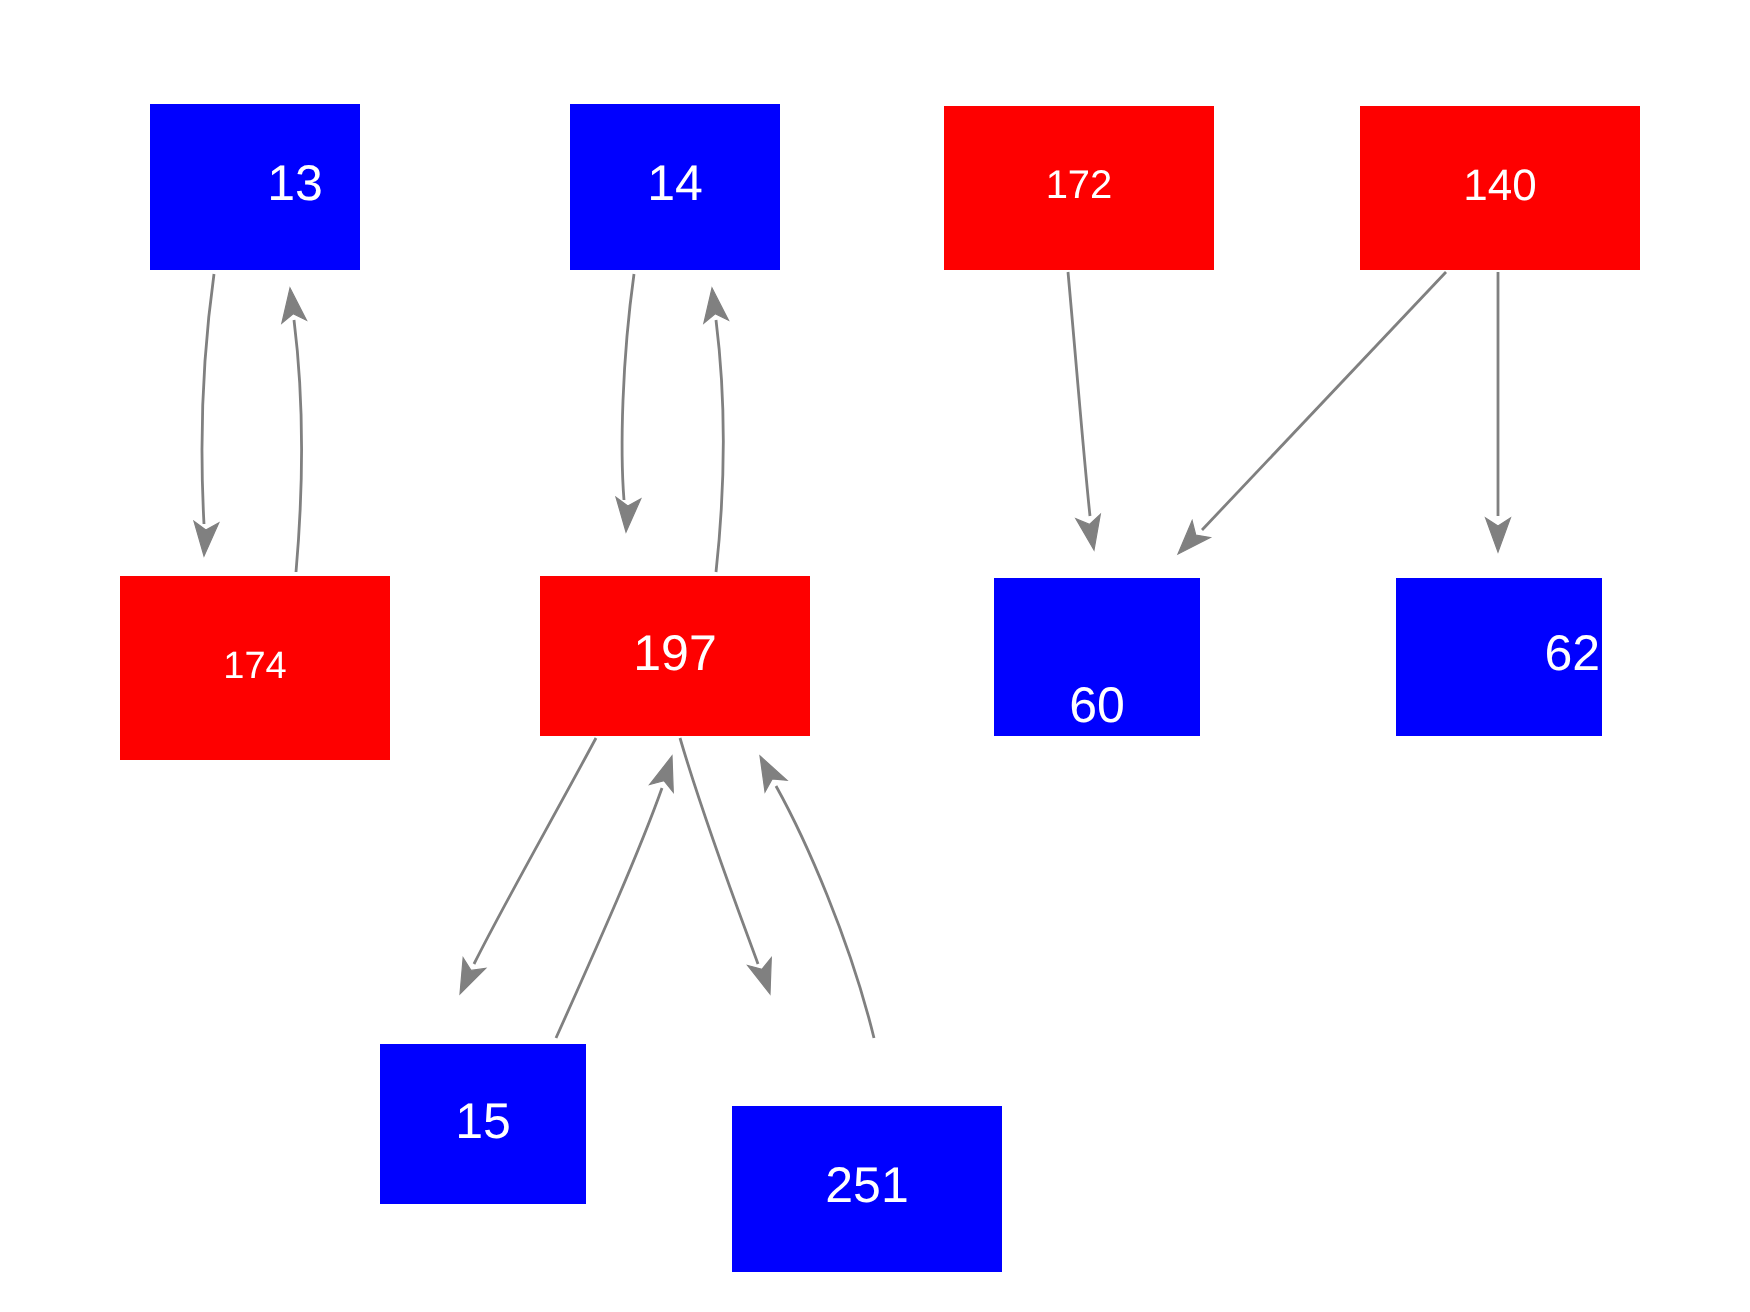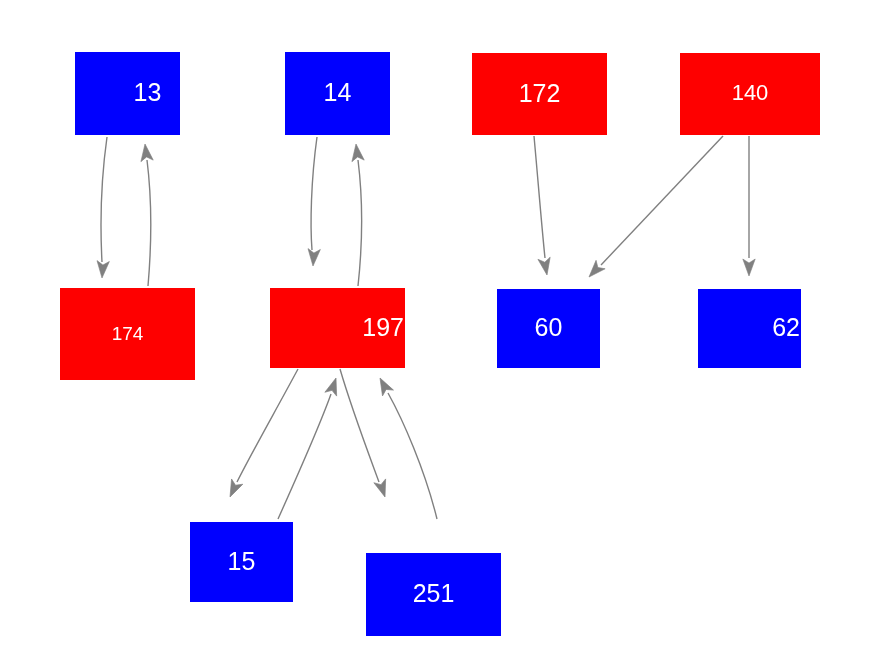--- a/index.html
+++ b/index.html
@@ -98,33 +98,33 @@
       </g>
     </svg>
 
   <div id="node-layer">
       <div class="node" style="left: 75px; top: 52px; width: 105px; height: 83px; background: rgb(0, 0, 255); font-size: 25px; color: rgb(255, 255, 255); padding-left: 40px;">
         <span class="node-label">13</span>
       </div>
       <div class="node" style="left: 285px; top: 52px; width: 105px; height: 83px; background: rgb(0, 0, 255); font-size: 25px; color: rgb(255, 255, 255);">
         <span class="node-label">14</span>
       </div>
-      <div class="node" style="left: 472px; top: 53px; width: 135px; height: 82px; background: rgb(254, 0, 0); font-size: 25px; color: rgb(255, 255, 255);">
+      <div class="node" style="left: 472px; top: 53px; width: 135px; height: 82px; background: rgb(254, 0, 0); font-size: 20px; color: rgb(255, 255, 255);">
         <span class="node-label">172</span>
       </div>
       <div class="node" style="left: 680px; top: 53px; width: 140px; height: 82px; background: rgb(254, 0, 0); font-size: 22px; color: rgb(255, 255, 255);">
         <span class="node-label">140</span>
       </div>
       <div class="node" style="left: 60px; top: 288px; width: 135px; height: 92px; background: rgb(254, 0, 0); font-size: 19px; color: rgb(255, 255, 255);">
         <span class="node-label">174</span>
       </div>
-      <div class="node" style="left: 270px; top: 288px; width: 135px; height: 80px; background: rgb(254, 0, 0); font-size: 25px; color: rgb(255, 255, 255); justify-content: flex-end;">
+      <div class="node" style="left: 270px; top: 288px; width: 135px; height: 80px; background: rgb(254, 0, 0); font-size: 25px; color: rgb(255, 255, 255);">
         <span class="node-label">197</span>
       </div>
-      <div class="node" style="left: 497px; top: 289px; width: 103px; height: 79px; background: rgb(0, 0, 255); font-size: 25px; color: rgb(255, 255, 255);">
+      <div class="node" style="left: 497px; top: 289px; width: 103px; height: 79px; background: rgb(0, 0, 255); font-size: 25px; color: rgb(255, 255, 255); align-items: flex-end;">
         <span class="node-label">60</span>
       </div>
       <div class="node" style="left: 698px; top: 289px; width: 103px; height: 79px; background: rgb(0, 0, 255); font-size: 25px; color: rgb(255, 255, 255); justify-content: flex-end;">
         <span class="node-label">62</span>
       </div>
       <div class="node" style="left: 190px; top: 522px; width: 103px; height: 80px; background: rgb(0, 0, 255); font-size: 25px; color: rgb(255, 255, 255);">
         <span class="node-label">15</span>
       </div>
       <div class="node" style="left: 366px; top: 521px; width: 135px; height: 83px; background: rgb(0, 0, 255); font-size: 25px; color: rgb(255, 255, 255); margin-top: 32px;">
         <span class="node-label">251</span>

